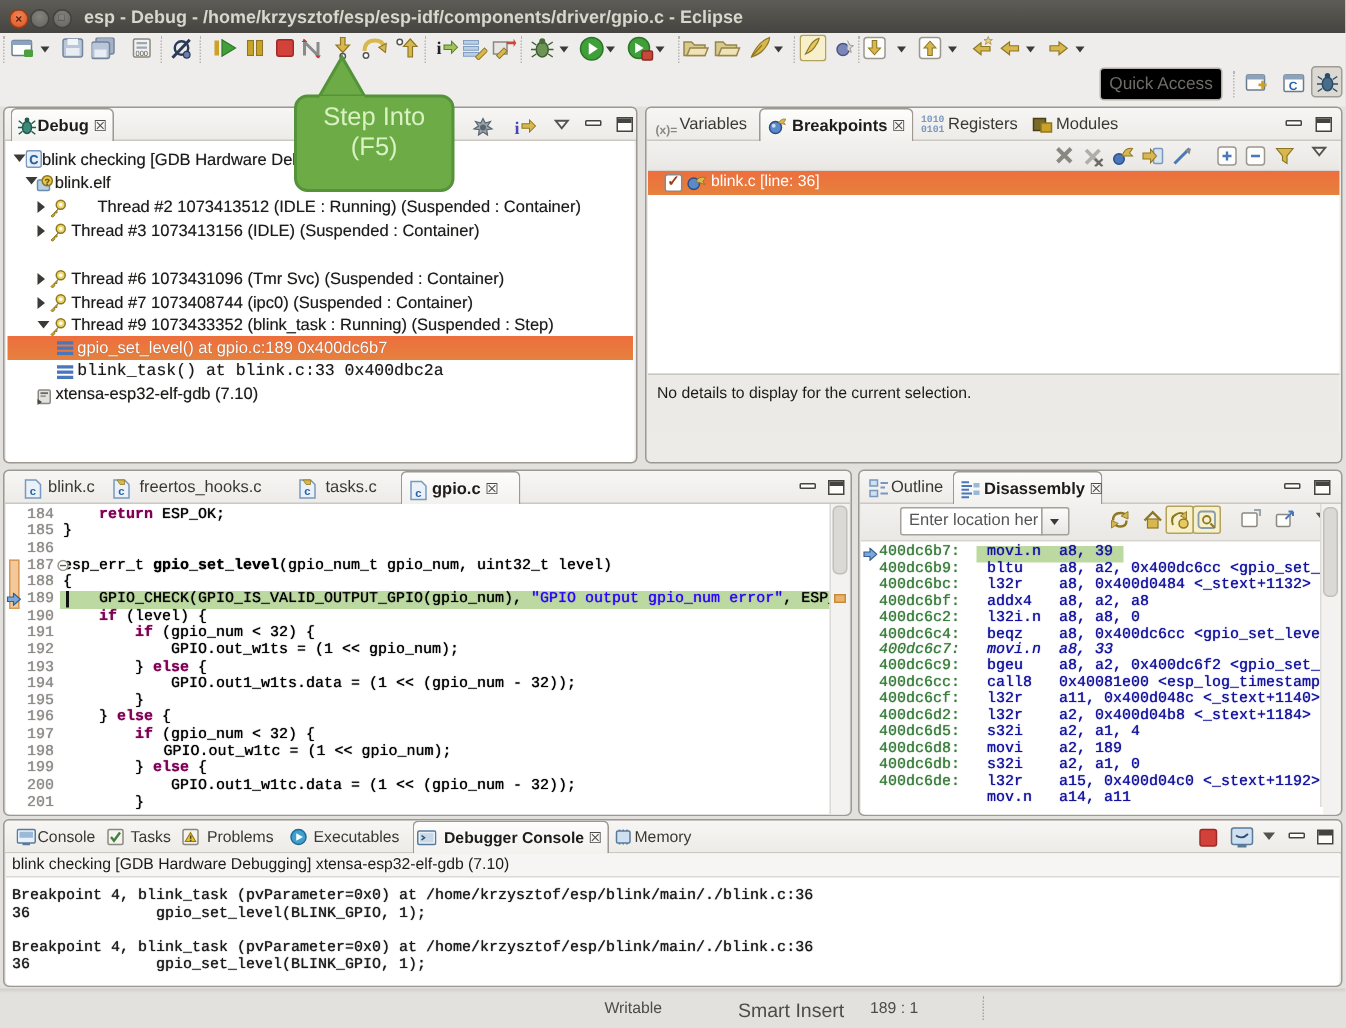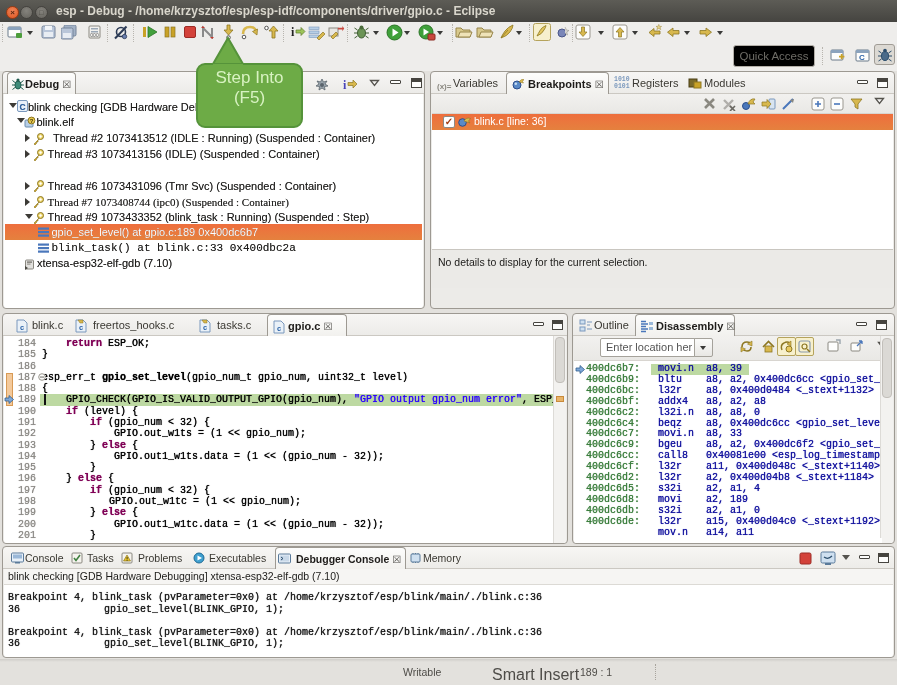--- a/index.html
+++ b/index.html
@@ -273,21 +273,21 @@
       </div>
 <div class="trow" style="top:36.7px;">
         <span class="exp expr" style="left:20px;top:3.5px;"></span>
         <span style="position:absolute;left:27px;top:0;">
           <svg width="13" height="13" style="position:absolute;top:1px;">
             <circle cx="8.5" cy="4.5" r="3" fill="#eed66a" stroke="#8d7722"></circle>
             <circle cx="8.5" cy="4.5" r="1.2" fill="#fff"></circle>
             <path d="M7 7 L3.5 10.5 L2 12 L3 13 L4.5 11.5 L4.5 10 L6 10 L6 8.5 Z" fill="#c9a227" stroke="#8d7722" stroke-width="0.6"></path>
           </svg>
         </span>
-        <span class="txt" style="left:48px;">Thread #2 1073413512 (IDLE : Running) (Suspended : Container)</span>
+        <span class="txt" style="left:60px;">Thread #2 1073413512 (IDLE : Running) (Suspended : Container)</span>
       </div>
 <div class="trow" style="top:52.5px;">
         <span class="exp expr" style="left:20px;top:3.5px;"></span>
         <span style="position:absolute;left:27px;top:0;">
           <svg width="13" height="13" style="position:absolute;top:1px;">
             <circle cx="8.5" cy="4.5" r="3" fill="#eed66a" stroke="#8d7722"></circle>
             <circle cx="8.5" cy="4.5" r="1.2" fill="#fff"></circle>
             <path d="M7 7 L3.5 10.5 L2 12 L3 13 L4.5 11.5 L4.5 10 L6 10 L6 8.5 Z" fill="#c9a227" stroke="#8d7722" stroke-width="0.6"></path>
           </svg>
         </span>
@@ -306,21 +306,21 @@
       </div>
 <div class="trow" style="top:100.0px;">
         <span class="exp expr" style="left:20px;top:3.5px;"></span>
         <span style="position:absolute;left:27px;top:0;">
           <svg width="13" height="13" style="position:absolute;top:1px;">
             <circle cx="8.5" cy="4.5" r="3" fill="#eed66a" stroke="#8d7722"></circle>
             <circle cx="8.5" cy="4.5" r="1.2" fill="#fff"></circle>
             <path d="M7 7 L3.5 10.5 L2 12 L3 13 L4.5 11.5 L4.5 10 L6 10 L6 8.5 Z" fill="#c9a227" stroke="#8d7722" stroke-width="0.6"></path>
           </svg>
         </span>
-        <span class="txt" style="left:42.5px;font-family:Liberation Serif, serif;">Thread #7 1073408744 (ipc0) (Suspended : Container)</span>
+        <span class="txt" style="left:42.5px;">Thread #7 1073408744 (ipc0) (Suspended : Container)</span>
       </div>
 <div class="trow" style="top:115.9px;">
         <span class="exp expd" style="left:20px;"></span>
         <span style="position:absolute;left:27px;top:0;">
           <svg width="13" height="13" style="position:absolute;top:1px;">
             <circle cx="8.5" cy="4.5" r="3" fill="#eed66a" stroke="#8d7722"></circle>
             <circle cx="8.5" cy="4.5" r="1.2" fill="#fff"></circle>
             <path d="M7 7 L3.5 10.5 L2 12 L3 13 L4.5 11.5 L4.5 10 L6 10 L6 8.5 Z" fill="#c9a227" stroke="#8d7722" stroke-width="0.6"></path>
           </svg>
         </span>
@@ -566,21 +566,21 @@
 <div style="position:absolute;left:77px;top:2.0px;width:98px;height:10.9px;background:#bdd9a2;"></div>
 <svg width="10" height="9" style="position:absolute;left:1px;top:3.0px;">
           <path d="M1 3 L5 3 L5 0.5 L9.5 4.5 L5 8.5 L5 6 L1 6 Z" fill="#7da7d8" stroke="#33618f" stroke-width="0.8"></path>
         </svg>
 <div class="dline mono" style="left:12px;top:2.0px;"><span class="daddr">400dc6b7:</span>   movi.n  a8, 39</div>
 <div class="dline mono" style="left:12px;top:12.9px;"><span class="daddr">400dc6b9:</span>   bltu    a8, a2, 0x400dc6cc &lt;gpio_set_</div>
 <div class="dline mono" style="left:12px;top:23.8px;"><span class="daddr">400dc6bc:</span>   l32r    a8, 0x400d0484 &lt;_stext+1132&gt;</div>
 <div class="dline mono" style="left:12px;top:34.7px;"><span class="daddr">400dc6bf:</span>   addx4   a8, a2, a8</div>
 <div class="dline mono" style="left:12px;top:45.6px;"><span class="daddr">400dc6c2:</span>   l32i.n  a8, a8, 0</div>
 <div class="dline mono" style="left:12px;top:56.5px;"><span class="daddr">400dc6c4:</span>   beqz    a8, 0x400dc6cc &lt;gpio_set_leve</div>
-<div class="dline mono" style="left:12px;top:67.4px;"><span class="daddr">400dc6c7:</span>   movi.n  a8, 33</div>
+<div class="dline mono" style="left:12px;top:67.4px;font-style:italic;"><span class="daddr">400dc6c7:</span>   movi.n  a8, 33</div>
 <div class="dline mono" style="left:12px;top:78.3px;"><span class="daddr">400dc6c9:</span>   bgeu    a8, a2, 0x400dc6f2 &lt;gpio_set_</div>
 <div class="dline mono" style="left:12px;top:89.2px;"><span class="daddr">400dc6cc:</span>   call8   0x40081e00 &lt;esp_log_timestamp</div>
 <div class="dline mono" style="left:12px;top:100.1px;"><span class="daddr">400dc6cf:</span>   l32r    a11, 0x400d048c &lt;_stext+1140&gt;</div>
 <div class="dline mono" style="left:12px;top:111.0px;"><span class="daddr">400dc6d2:</span>   l32r    a2, 0x400d04b8 &lt;_stext+1184&gt;</div>
 <div class="dline mono" style="left:12px;top:121.9px;"><span class="daddr">400dc6d5:</span>   s32i    a2, a1, 4</div>
 <div class="dline mono" style="left:12px;top:132.8px;"><span class="daddr">400dc6d8:</span>   movi    a2, 189</div>
 <div class="dline mono" style="left:12px;top:143.7px;"><span class="daddr">400dc6db:</span>   s32i    a2, a1, 0</div>
 <div class="dline mono" style="left:12px;top:154.6px;"><span class="daddr">400dc6de:</span>   l32r    a15, 0x400d04c0 &lt;_stext+1192&gt;</div>
 <div class="dline mono" style="left:12px;top:165.5px;">            mov.n   a14, a11</div>
 <div style="position:absolute;right:0;top:-26px;width:12px;height:207px;background:#f3f2f0;border-left:1px solid #dddbd7;"></div>
@@ -645,21 +645,21 @@
     <div class="mono" style="position:absolute;left:4px;top:23px;line-height:11.5px;color:#1a1a1a;">Breakpoint 4, blink_task (pvParameter=0x0) at /home/krzysztof/esp/blink/main/./blink.c:36
 36              gpio_set_level(BLINK_GPIO, 1);
 
 Breakpoint 4, blink_task (pvParameter=0x0) at /home/krzysztof/esp/blink/main/./blink.c:36
 36              gpio_set_level(BLINK_GPIO, 1);</div>
   </div>
 </div>
 
 <div class="abs" style="left:0px;top:659px;width:897px;height:3px;background:linear-gradient(#cfcdc9,#e3e1dd);"></div>
 <div class="abs" style="left:403px;top:666px;font-size:10.5px;color:#4e4c48;">Writable</div>
-<div class="abs" style="left:492px;top:666px;font-size:16px;color:#4e4c48;">Smart Insert</div>
+<div class="abs" style="left:492px;top:666px;font-size:13px;color:#4e4c48;">Smart Insert</div>
 <div class="abs" style="left:580px;top:666px;font-size:10.5px;color:#4e4c48;">189 : 1</div>
 <div class="abs" style="left:655px;top:664px;width:1px;height:16px;border-left:1px dotted #a8a49d;"></div>
 
 <div class="abs" style="left:196px;top:63px;width:107px;height:65px;background:#6dab46;border:2px solid #55933a;border-radius:9px;z-index:50;box-sizing:border-box;">
   <div style="text-align:center;font-size:17px;color:#d8f2c2;margin-top:2.5px;">Step Into</div>
   <div style="text-align:center;font-size:17px;color:#d8f2c2;">(F5)</div>
 </div>
 <svg class="abs" style="left:206px;top:36px;z-index:51;" width="46" height="30">
   <path d="M 22 2 L 37 28 L 7 28 Z" fill="#6dab46" stroke="#55933a" stroke-width="2"></path>
   <rect x="7" y="28" width="30" height="2" fill="#6dab46"></rect>

